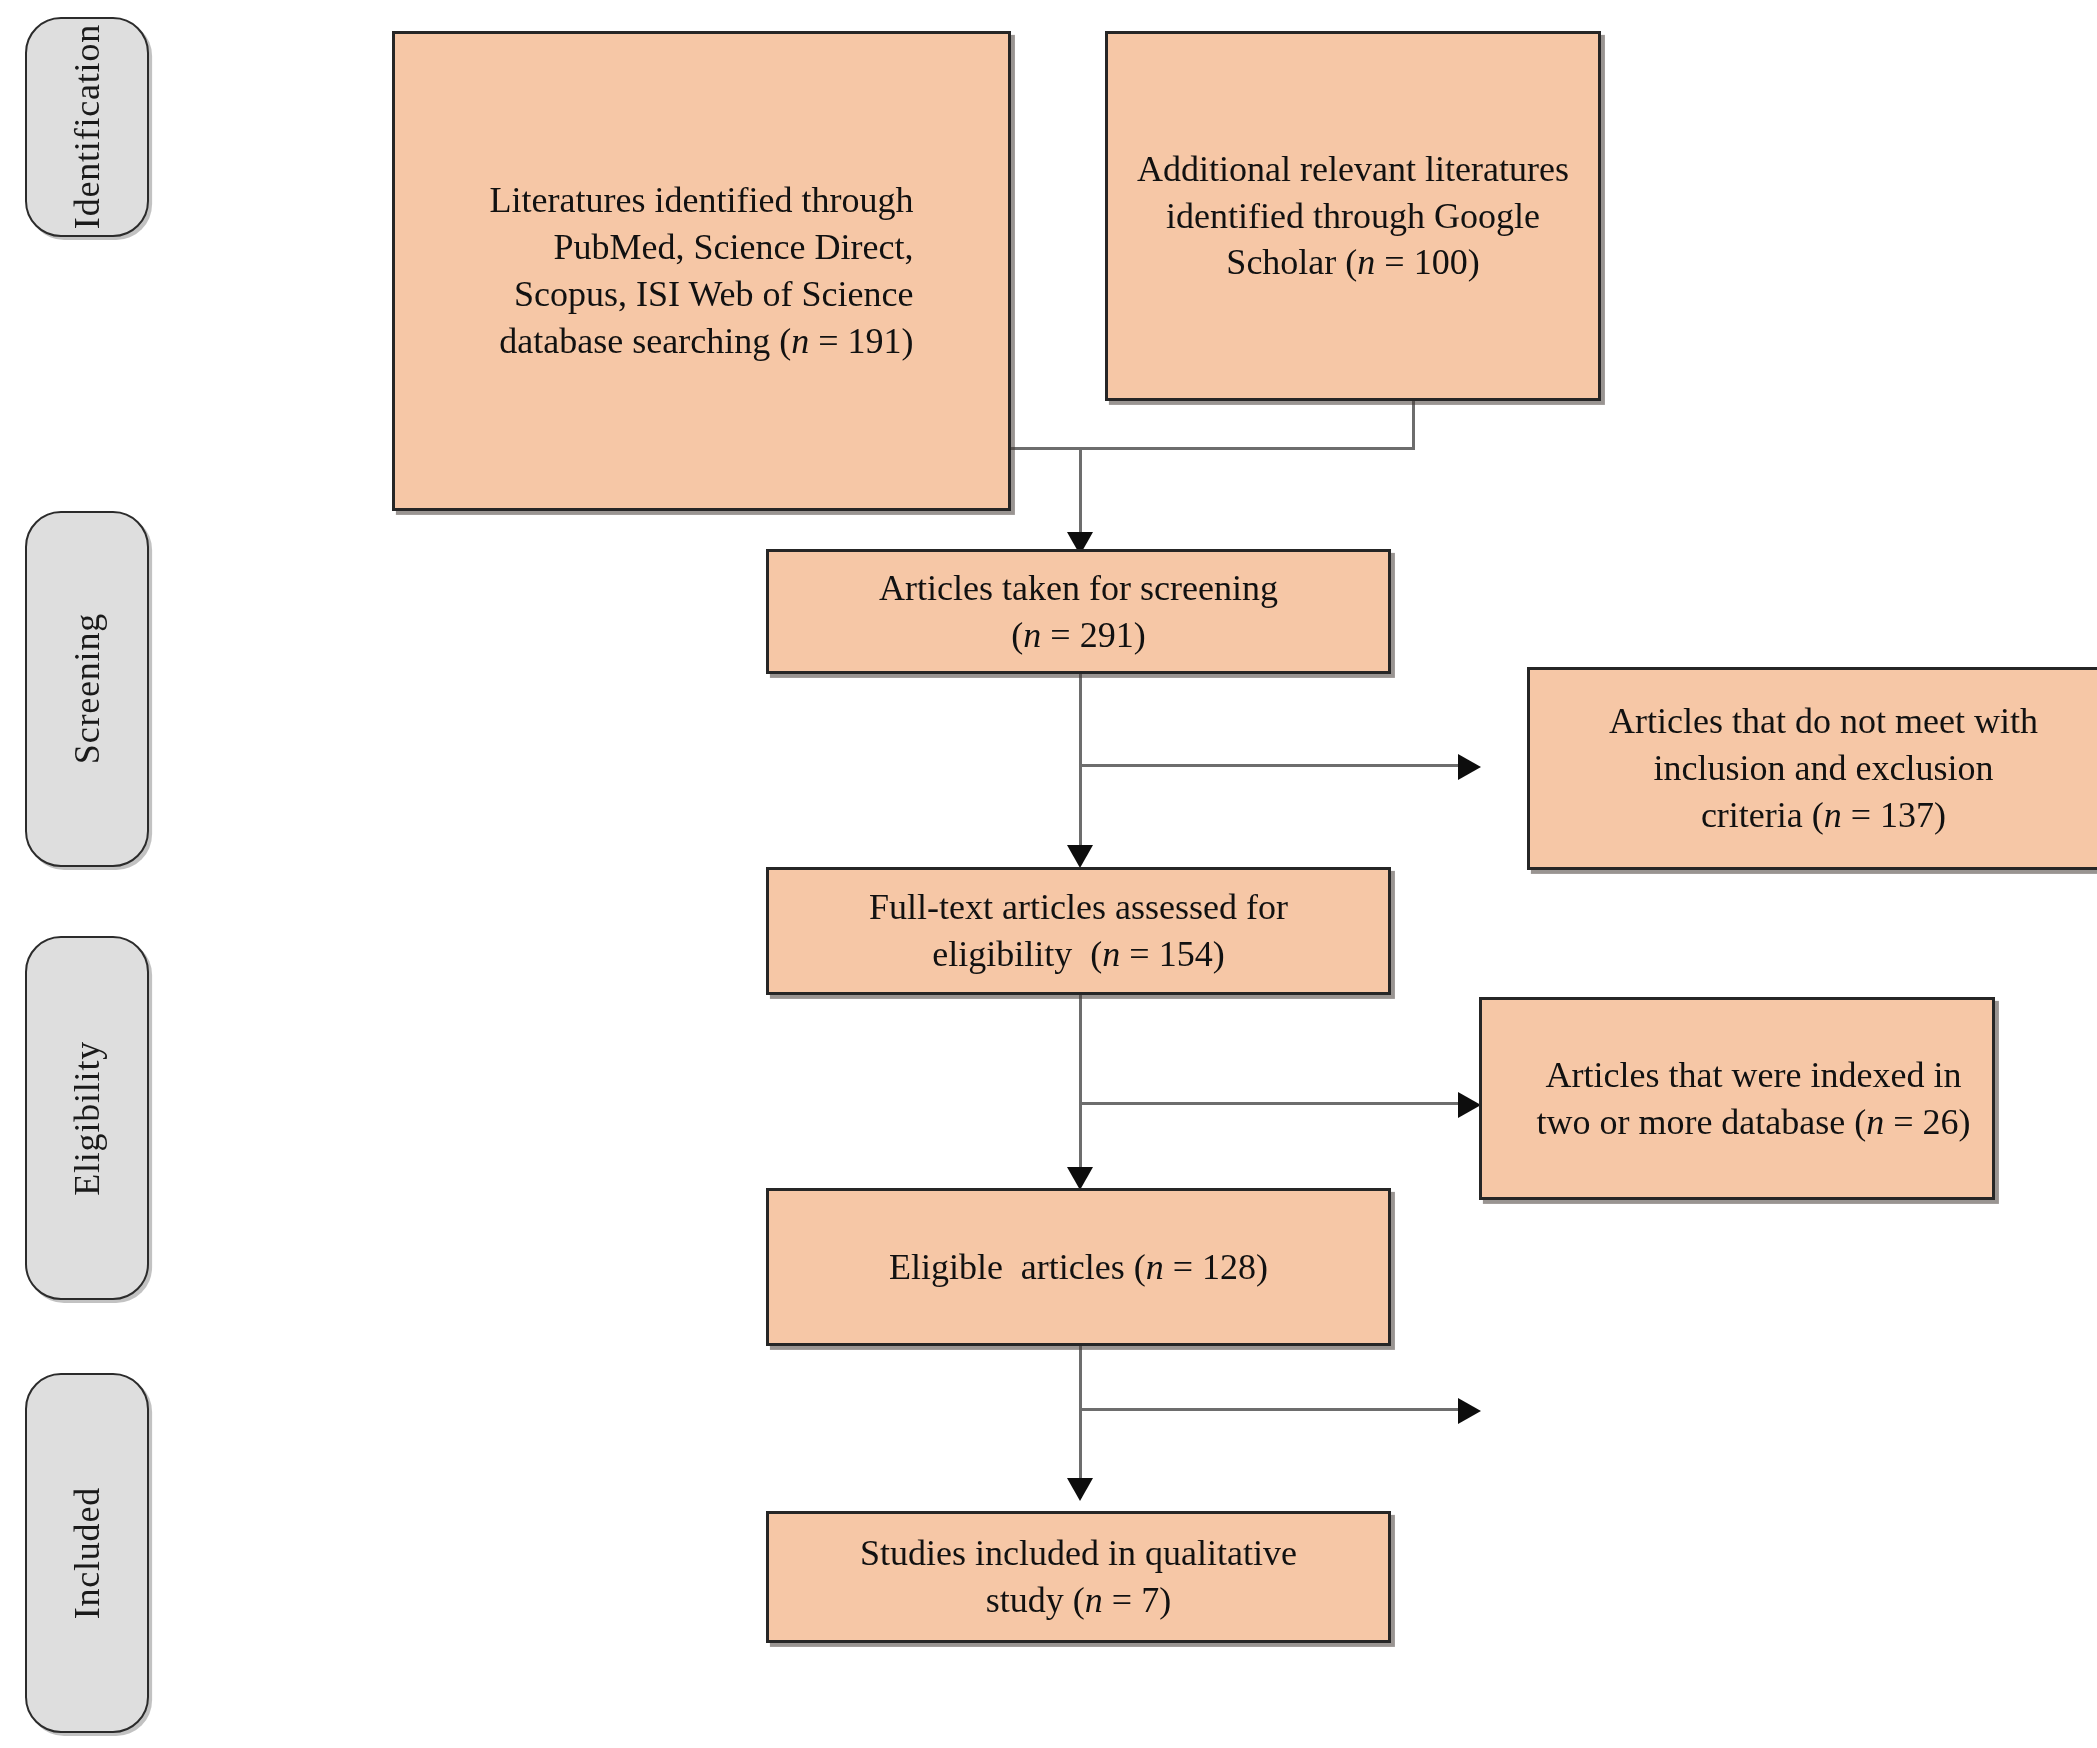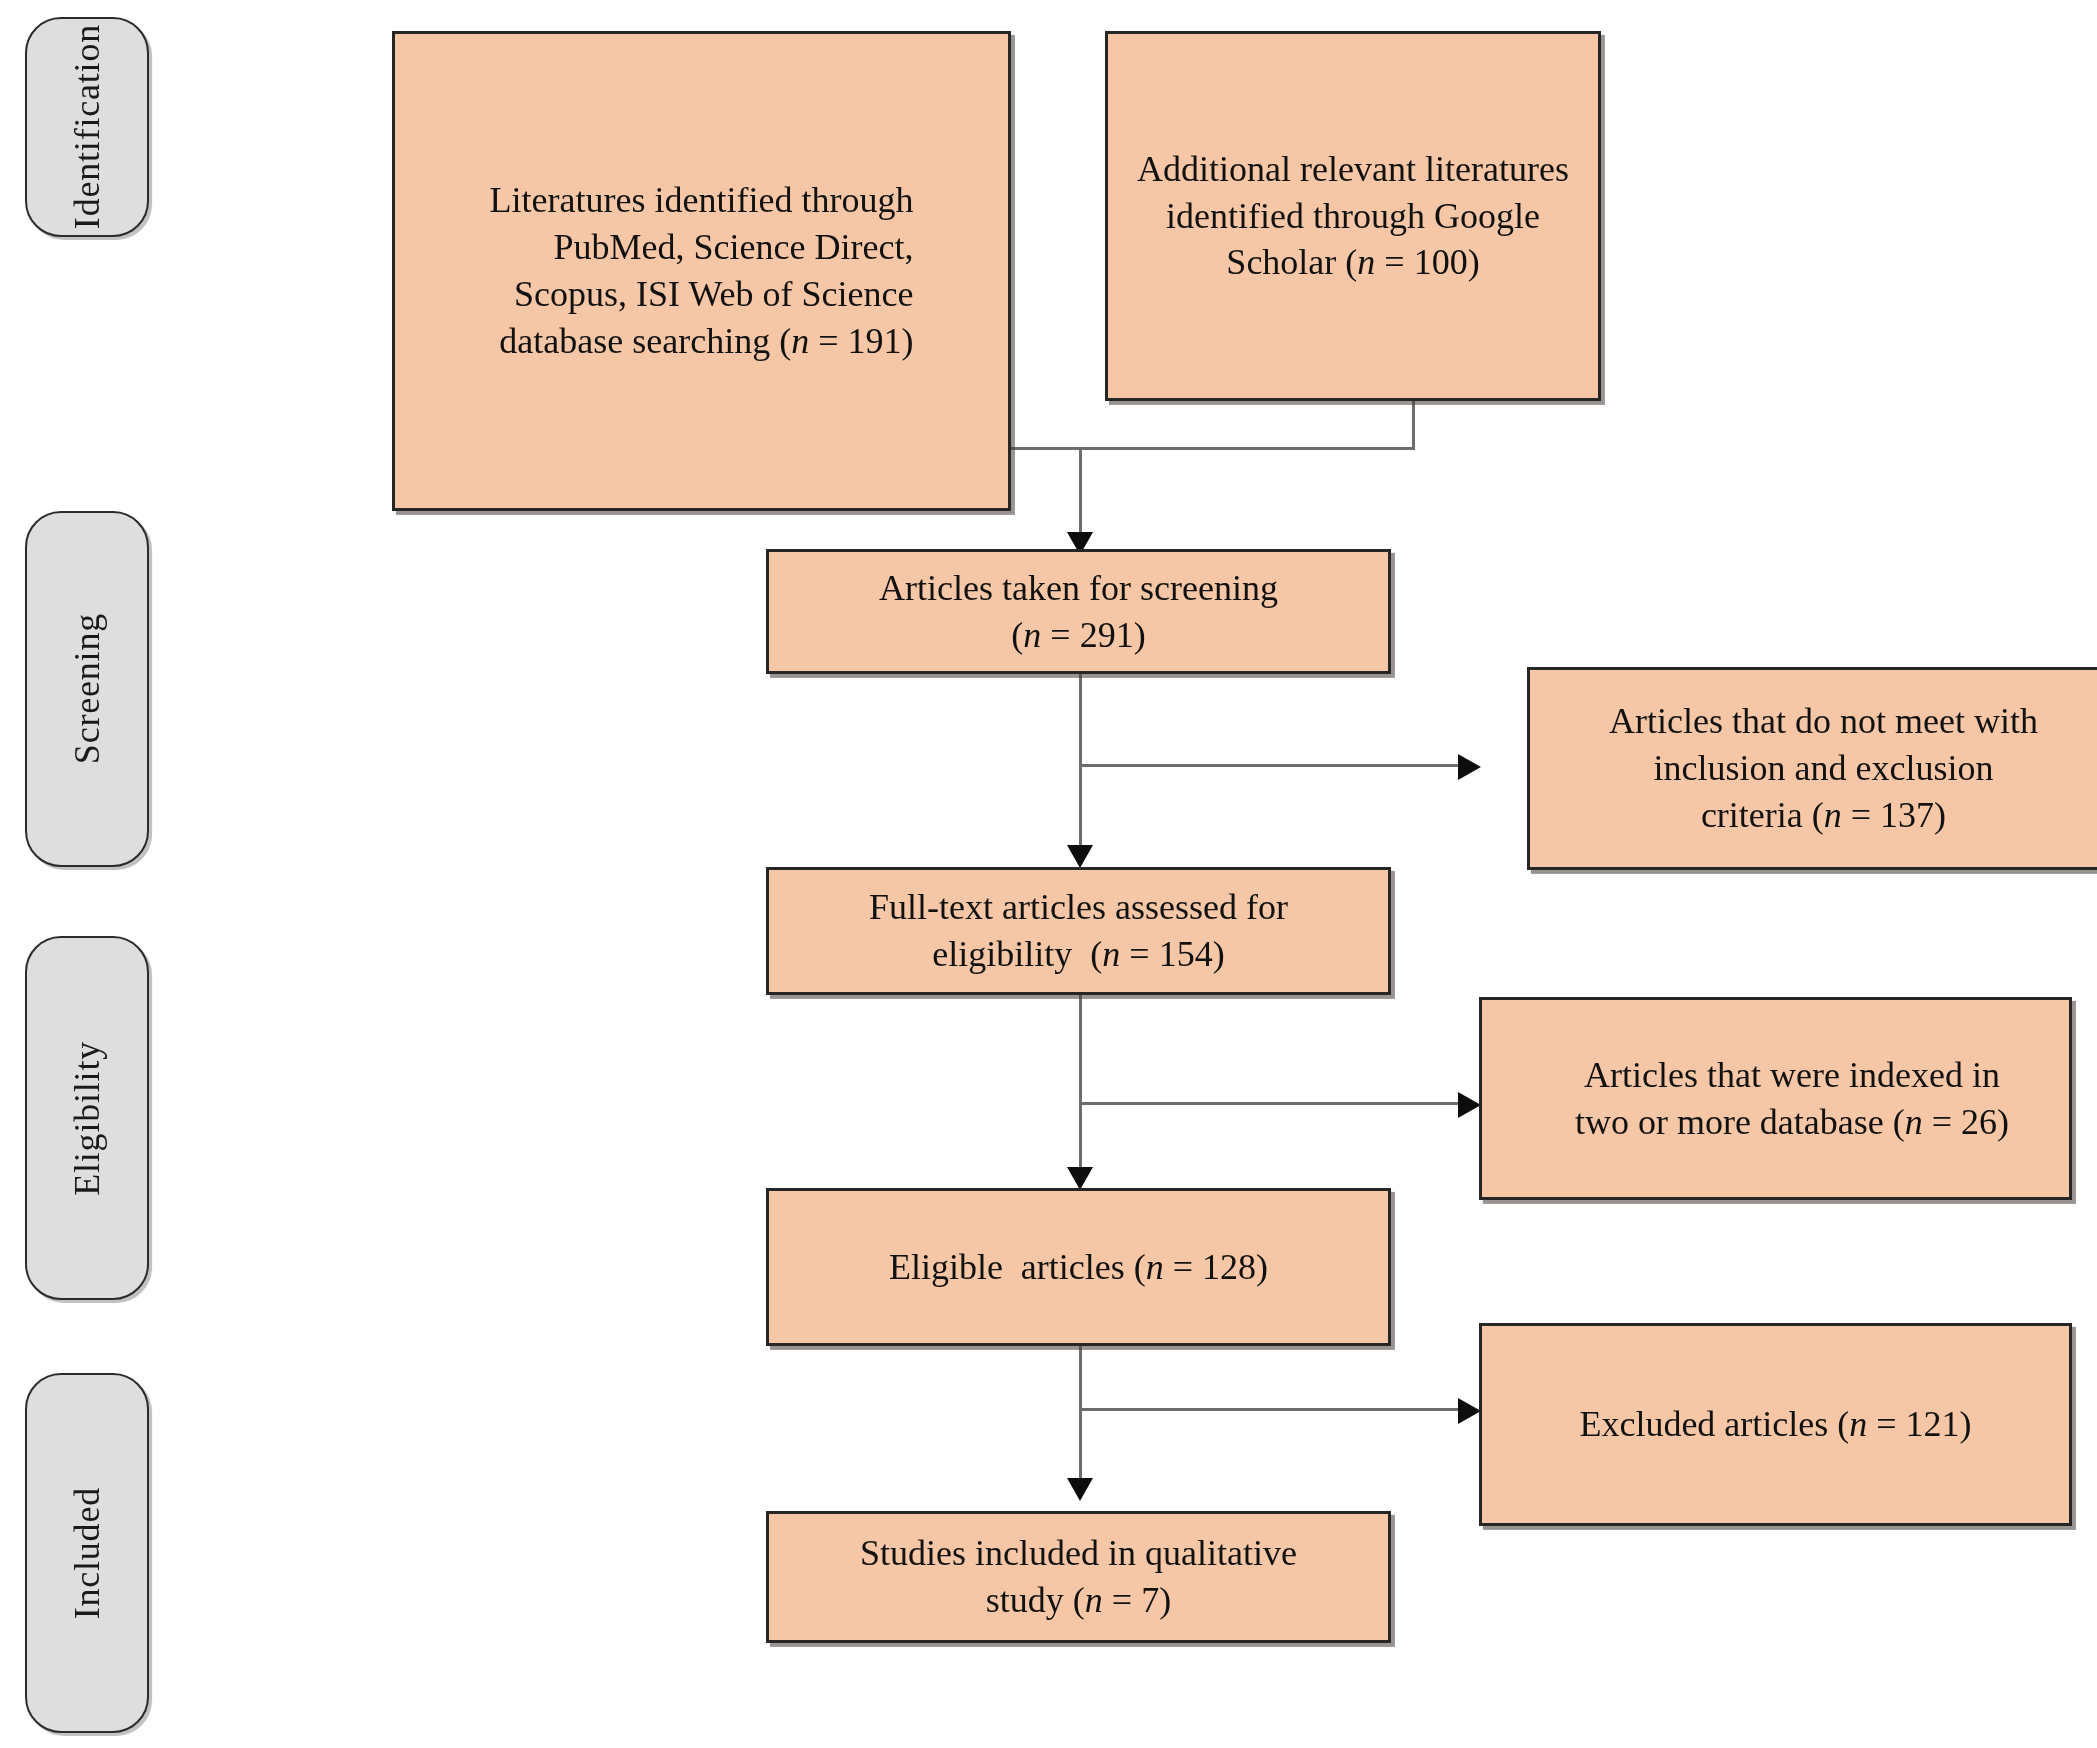--- a/index.html
+++ b/index.html
@@ -145,30 +145,27 @@
   </div>
 
   <div class="flow-box" style="left: 1479px; top: 667px; width: 593px; height: 203px; background: rgb(246, 199, 166); border-color: rgb(38, 38, 38); margin-left: 48px;">
     <span class="box-text">Articles that do not meet with<br>inclusion and exclusion<br>criteria (<i>n</i> = 137)</span>
   </div>
 
   <div class="flow-box" style="left: 766px; top: 867px; width: 625px; height: 128px; background: rgb(246, 199, 166); border-color: rgb(38, 38, 38);">
     <span class="box-text">Full-text articles assessed for<br>eligibility &nbsp;(<i>n</i> = 154)</span>
   </div>
 
-  <div class="flow-box" style="left: 1479px; top: 997px; width: 593px; height: 203px; background: rgb(246, 199, 166); border-color: rgb(38, 38, 38); padding-left: 47px;">
+  <div class="flow-box" style="left: 1479px; top: 997px; width: 516px; height: 203px; background: rgb(246, 199, 166); border-color: rgb(38, 38, 38); padding-left: 47px;">
     <span class="box-text">Articles that were indexed in<br>two or more database (<i>n</i> = 26)</span>
   </div>
 
   <div class="flow-box" style="left: 766px; top: 1188px; width: 625px; height: 158px; background: rgb(246, 199, 166); border-color: rgb(38, 38, 38);">
     <span class="box-text">Eligible &nbsp;articles (<i>n</i> = 128)</span>
   </div>
 
-  <div class="flow-box" style="left: 1479px; top: 1323px; width: 593px; height: 203px; background: rgb(246, 199, 166); border-color: rgb(38, 38, 38);">
-    <span class="box-text">Excluded articles (<i>n</i> = 121)</span>
-  </div>
 
   <div class="flow-box" style="left: 766px; top: 1511px; width: 625px; height: 132px; background: rgb(246, 199, 166); border-color: rgb(38, 38, 38);">
     <span class="box-text">Studies included in qualitative<br>study (<i>n</i> = 7)</span>
   </div>
 
 </div>
 
 
 </body></html>

